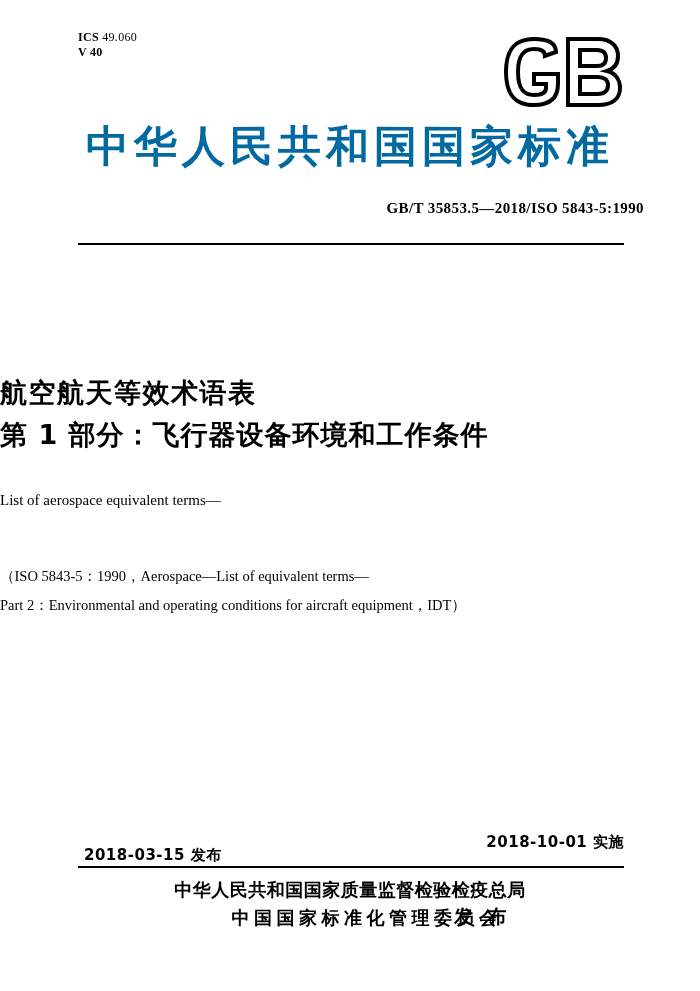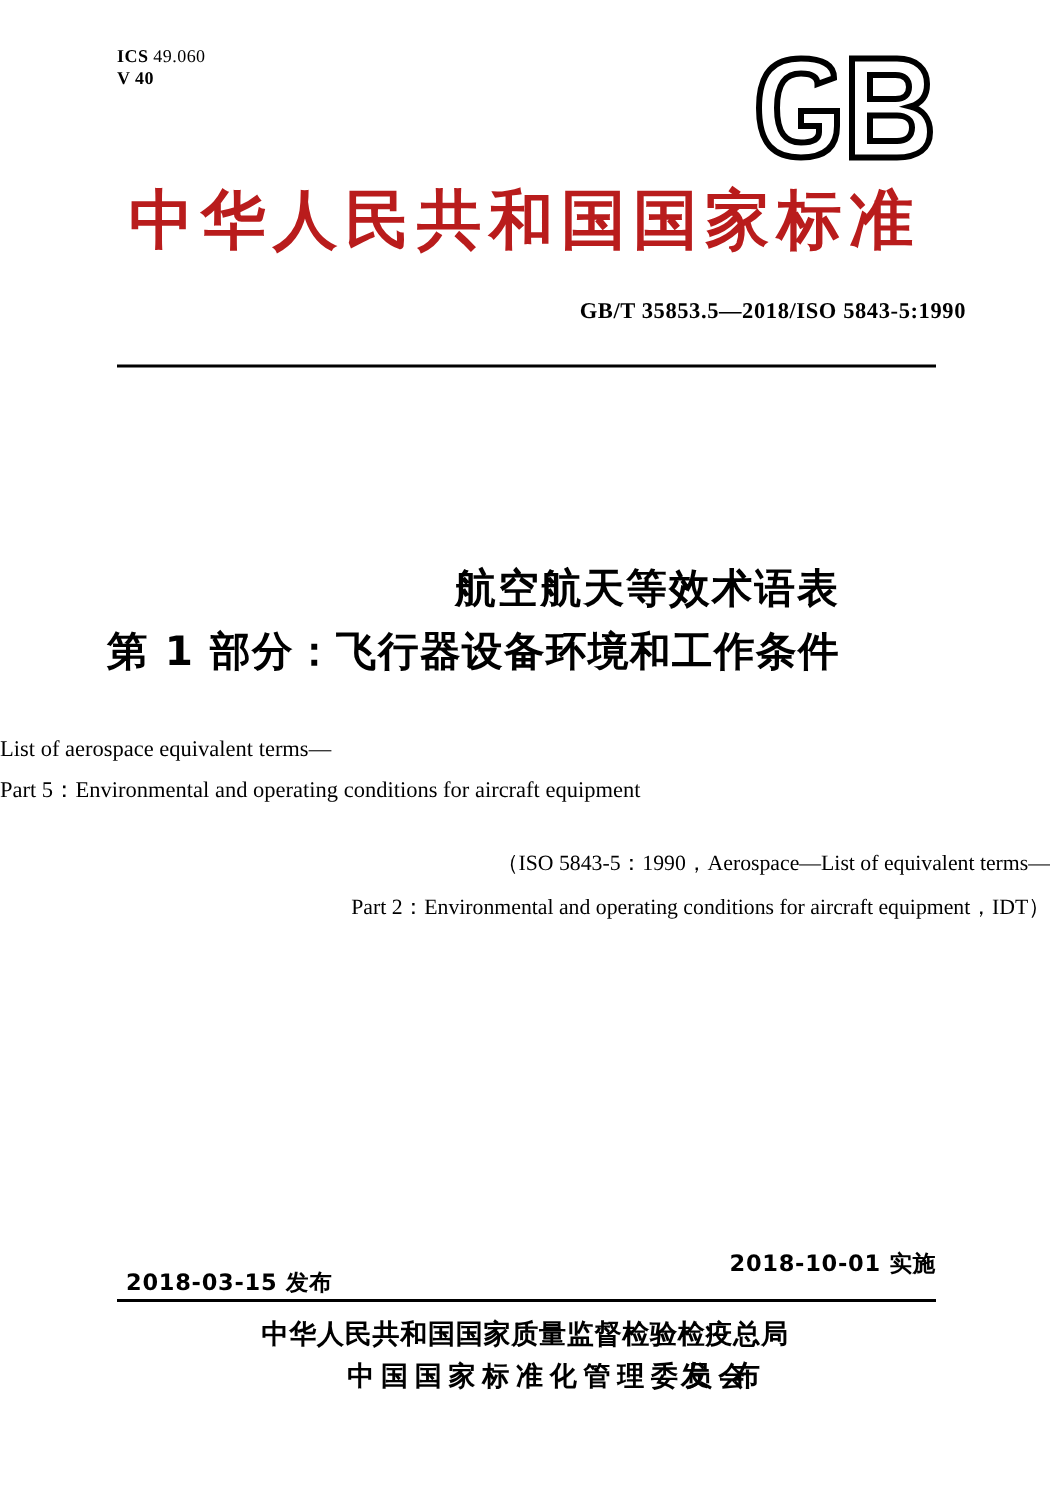--- a/index.html
+++ b/index.html
@@ -51,21 +51,21 @@
   .cn-standard-title {
     position: absolute;
     left: 0;
     top: 118px;
     width: 700px;
     text-align: center;
     font-family: "DejaVu Sans", sans-serif;
     font-weight: bold;
     font-size: 43px;
     letter-spacing: 5px;
-    color: #b91c1c;
+    color: #0369a1;
     white-space: nowrap;
   }
 
   
   .std-number {
     position: absolute;
     right: 56px;
     top: 200px;
     width: 560px;
     text-align: right;
@@ -92,21 +92,21 @@
     height: 2px;
     background: #000;
   }
 
   
   .title-cn {
     position: absolute;
     left: 0;
     top: 372px;
     width: 560px;
-    text-align: right;
+    text-align: left;
     font-family: "DejaVu Sans", sans-serif;
     font-weight: bold;
     font-size: 27px;
     line-height: 42px;
     letter-spacing: 1.5px;
   }
   .title-cn .l2 { letter-spacing: 1px; }
 
   
   .title-en {
@@ -120,21 +120,21 @@
     font-size: 15px;
     line-height: 27px;
   }
 
   
   .iso-note {
     position: absolute;
     left: 0;
     top: 562px;
     width: 700px;
-    text-align: right;
+    text-align: left;
     font-family: "Liberation Serif", serif;
     font-size: 14.5px;
     line-height: 29px;
   }
 
   
   .date-publish {
     position: absolute;
     left: 84px;
     top: 846px;
@@ -210,21 +210,20 @@
 
   <div class="rule-top"></div>
 
   <div class="title-cn">
     <div class="l1">航空航天等效术语表</div>
     <div class="l2">第 1 部分：飞行器设备环境和工作条件</div>
   </div>
 
   <div class="title-en">
     <div>List of aerospace equivalent terms—</div>
-    <div>Part 5：Environmental and operating conditions for aircraft equipment</div>
   </div>
 
   <div class="iso-note">
     <div>（ISO 5843-5：1990，Aerospace—List of equivalent terms—</div>
     <div>Part 2：Environmental and operating conditions for aircraft equipment，IDT）</div>
   </div>
 
   <div class="rule-bottom"></div>
 
   <div class="date-publish">2018-03-15 发布</div>

